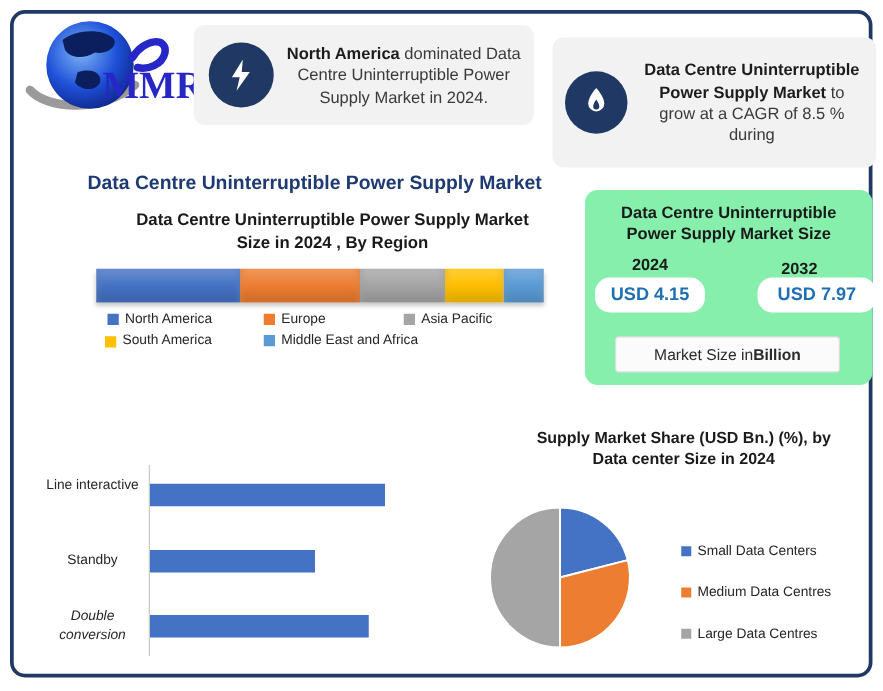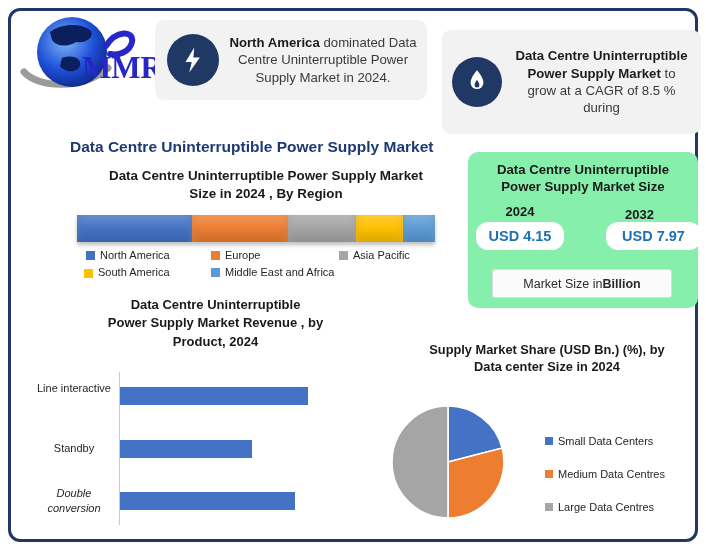--- a/index.html
+++ b/index.html
@@ -104,21 +104,21 @@
     </div>
 
   <div class="legend-item" style="left:86px;top:249px;">
     <span class="marker" style="background: rgb(68, 114, 196);"></span>
     <span>North America</span>
   </div>
   <div class="legend-item" style="left:211px;top:249px;">
     <span class="marker" style="background: rgb(237, 125, 49);"></span>
     <span>Europe</span>
   </div>
-  <div class="legend-item" style="left:339px;top:249px;">
+  <div class="legend-item" style="left:323px;top:249px;">
     <span class="marker" style="background: rgb(165, 165, 165);"></span>
     <span>Asia Pacific</span>
   </div>
   <div class="legend-item" style="left:84px;top:266px;align-items:flex-end;">
     <span class="marker" style="background: rgb(255, 192, 0);"></span>
     <span>South America</span>
   </div>
   <div class="legend-item" style="left:211px;top:266px;">
     <span class="marker" style="background: rgb(91, 155, 213);"></span>
     <span>Middle East and Africa</span>
@@ -129,25 +129,20 @@
     <div class="year-label" style="left:8px;top:52px;">2024</div>
     <div class="year-label" style="left:124px;top:55px;width:95px;">2032</div>
     <div class="value-box" style="left:8px;top:70px;width:88px;">USD 4.15</div>
     <div class="value-box" style="left:120px;top:70px;width:95px;margin-left:18px;">USD 7.97</div>
     <div id="size-footer">
       <span>Market Size in </span>
         <b>Billion</b>
     </div>
   </div>
 
-  <div class="abs chart-title" id="product-title">
-    <div>Data Centre Uninterruptible</div>
-    <div>Power Supply Market Revenue , by</div>
-    <div>Product, 2024</div>
-  </div>
   <div class="abs" id="product-axis"></div>
   <div class="bar-label" style="top:381px;">Line interactive</div>
   <div class="bar-label" style="top:441px;">Standby</div>
   <div class="bar-label" style="top:486px;font-style:italic;">Double conversion</div>
   <div class="bar-track" style="top:387px;">
       <div class="bar" style="width: 100%; background: rgb(68, 114, 196);"></div>
     </div>
   <div class="bar-track" style="top:440px;">
       <div class="bar" style="width: 70%; background: rgb(68, 114, 196);"></div>
     </div>

